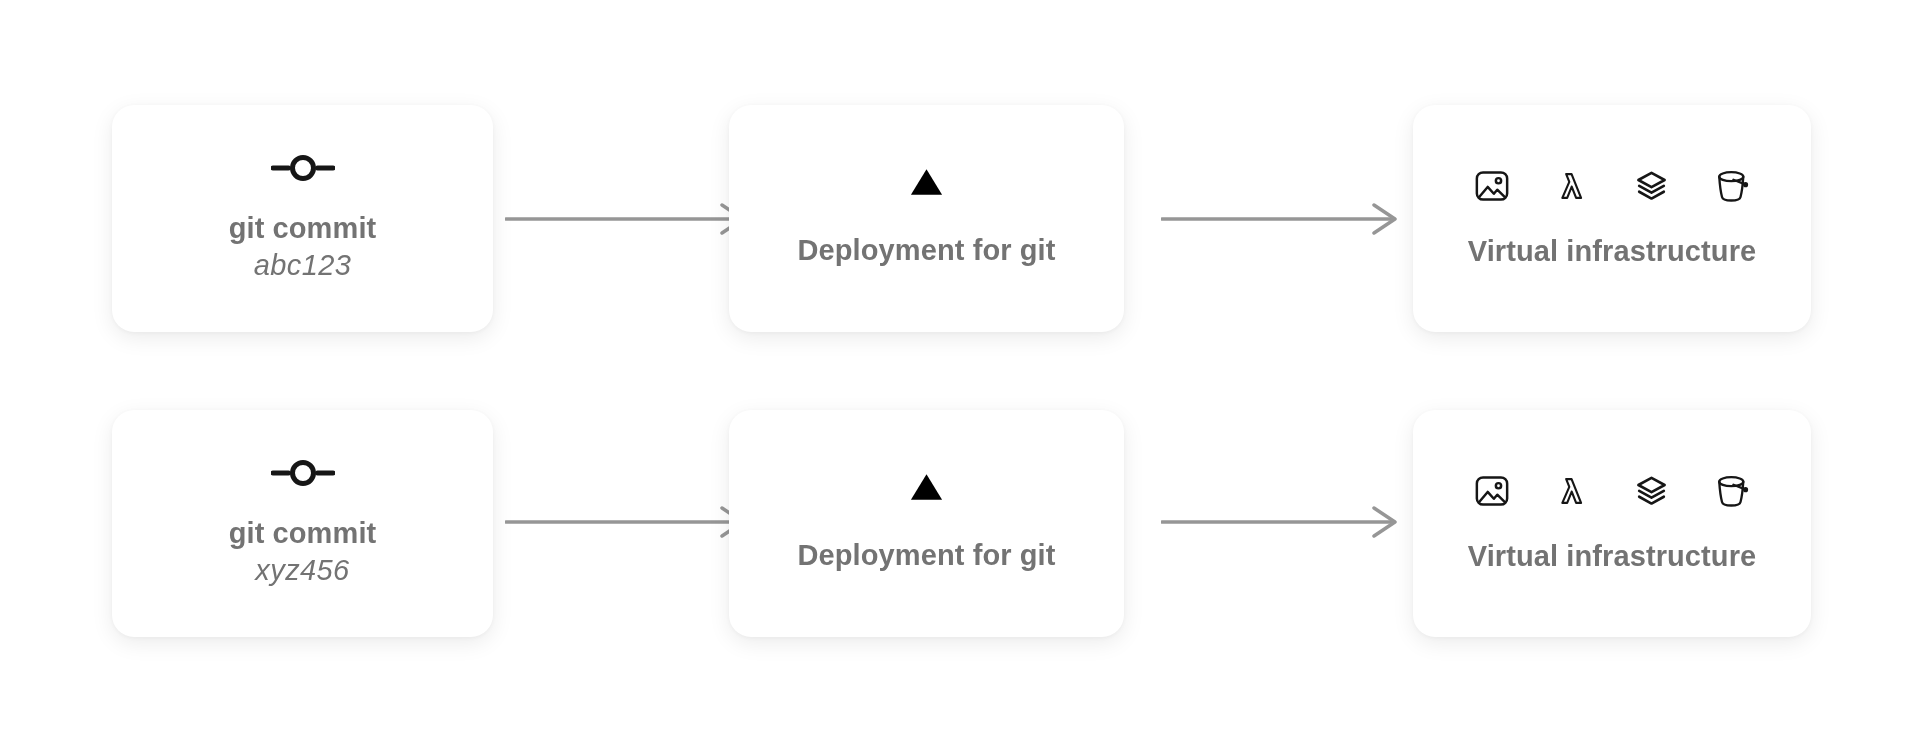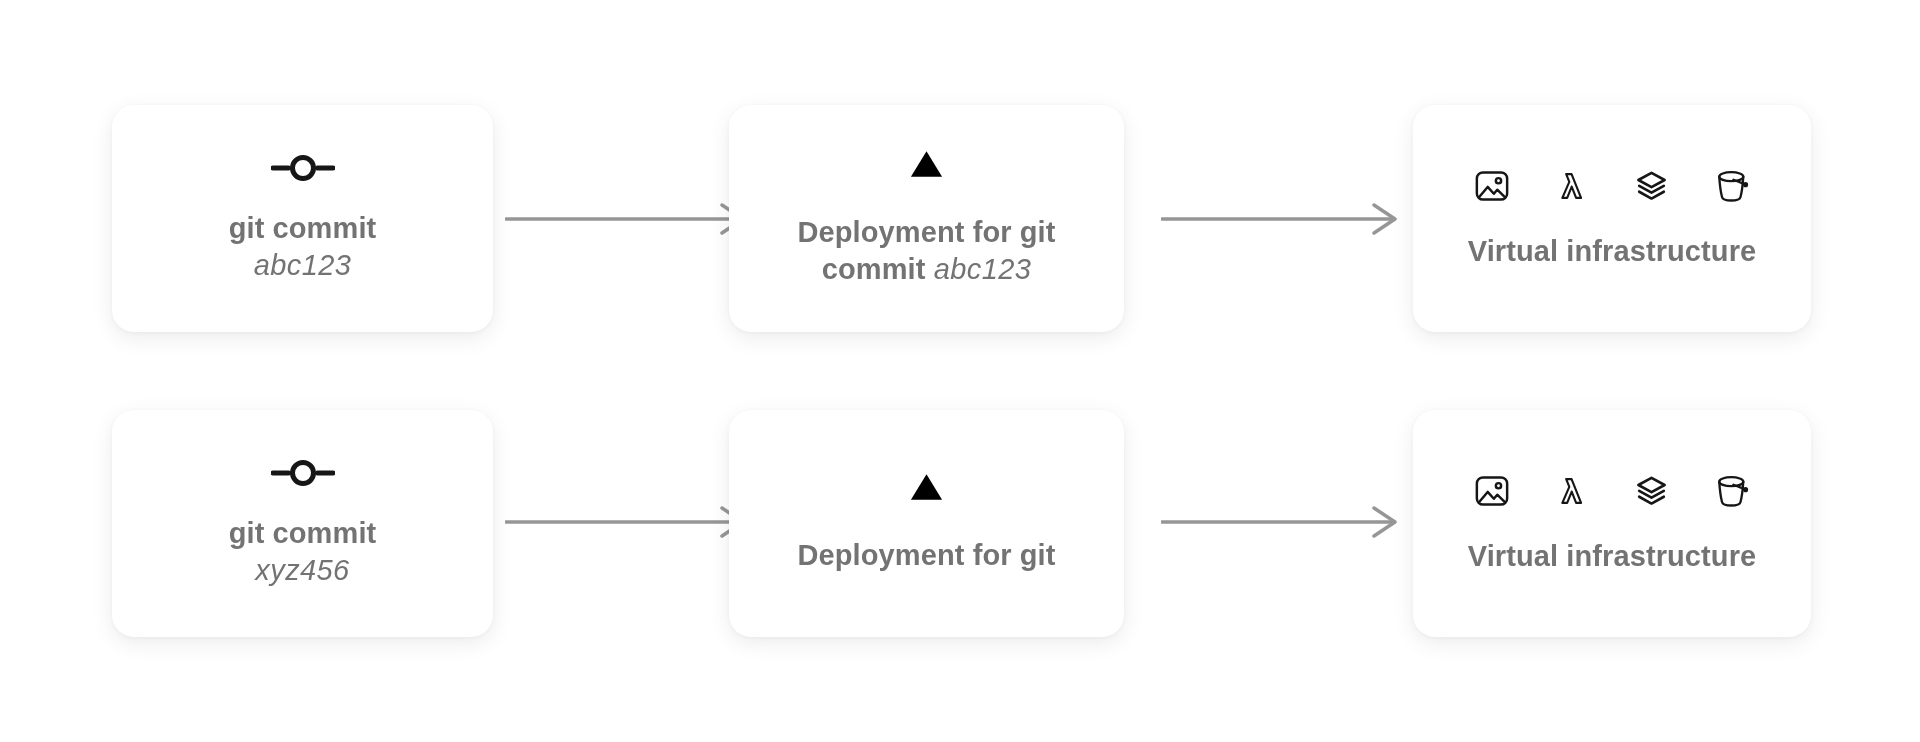--- a/index.html
+++ b/index.html
@@ -77,22 +77,20 @@
       <path d="M1 22 H235"></path>
       <path d="M217 8 L238 22 L217 36"></path>
     </svg>
 
     <div class="card deploy">
       <svg class="icon" width="33" height="28" viewBox="0 0 36 30">
         <polygon points="18,1 35,29 1,29" fill="#000000"></polygon>
       </svg>
       <div class="textblock">
         <div><span class="bold">Deployment for git</span></div>
-        <div><span class="bold">commit</span>
-             <span class="hash">abc123</span></div>
       </div>
     </div>
 
     <svg class="arrow arrowB" width="236" height="44" viewBox="0 0 236 44">
       <path d="M1 22 H231"></path>
       <path d="M213 8 L234 22 L213 36"></path>
     </svg>
 
     <div class="card infra">
       <div class="iconrow">

